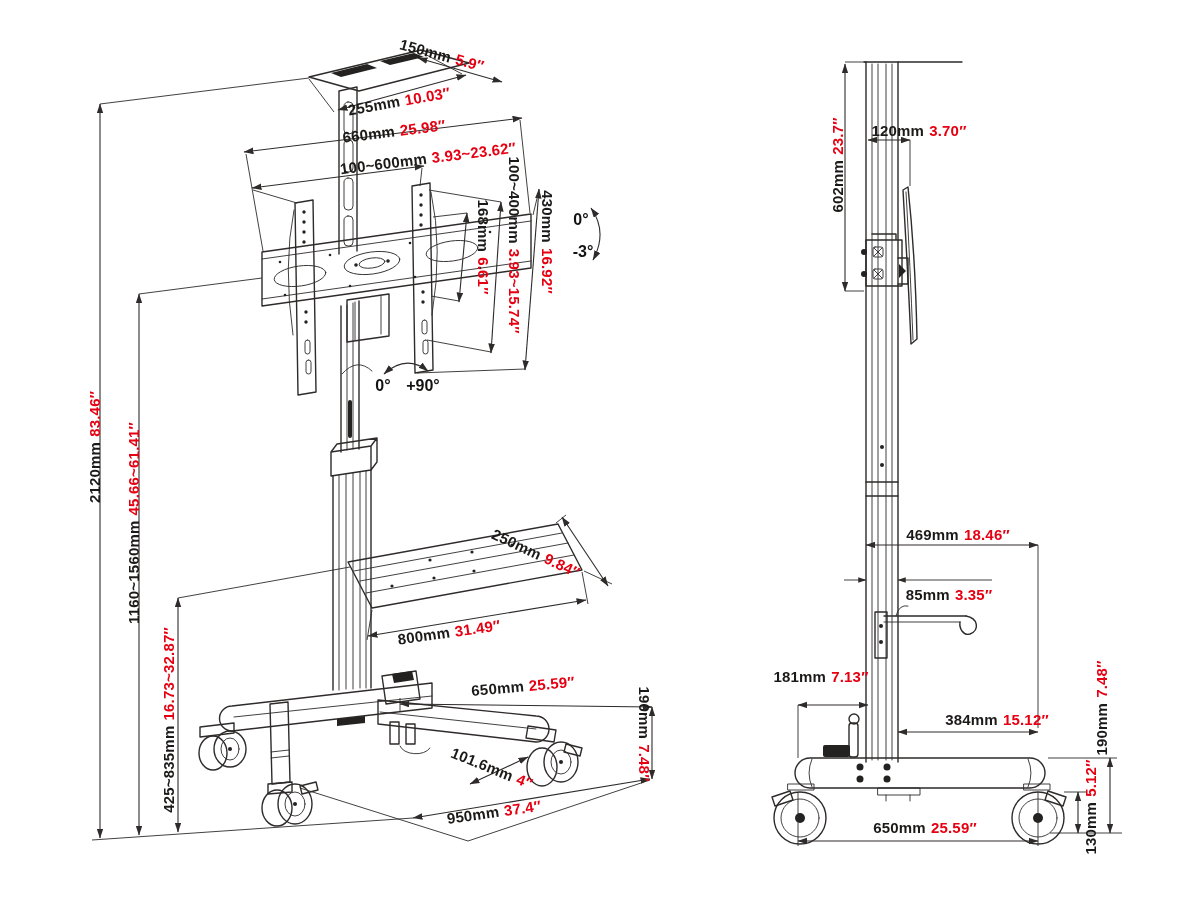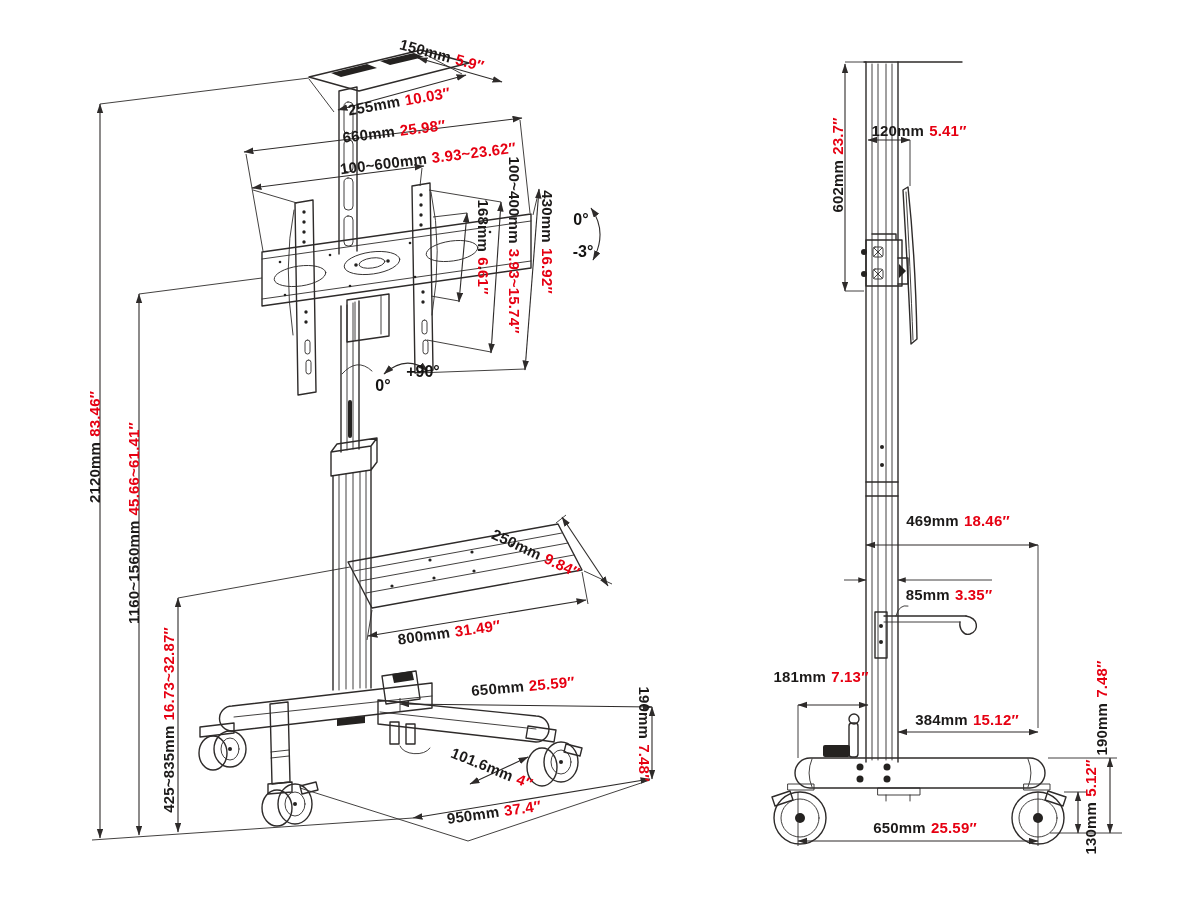--- a/index.html
+++ b/index.html
@@ -272,25 +272,25 @@
 <div class="dim" style="left:536px;top:553px;--r:25deg"><span class="mm">250mm</span><span class="in">9.84″</span></div>
 <div class="dim" style="left:449px;top:632px;--r:-8deg"><span class="mm">800mm</span><span class="in">31.49″</span></div>
 <div class="dim" style="left:523px;top:686px;--r:-5deg"><span class="mm">650mm</span><span class="in">25.59″</span></div>
 <div class="dim" style="left:644px;top:734px;--r:90deg"><span class="mm">190mm</span><span class="in">7.48″</span></div>
 <div class="dim" style="left:492px;top:768px;--r:22deg"><span class="mm">101.6mm</span><span class="in">4″</span></div>
 <div class="dim" style="left:494px;top:812px;--r:-8deg"><span class="mm">950mm</span><span class="in">37.4″</span></div>
 
 <div class="ang" style="left:581px;top:220px"><span>0°</span></div>
 <div class="ang" style="left:583px;top:252px"><span>-3°</span></div>
 <div class="ang" style="left:383px;top:386px"><span>0°</span></div>
-<div class="ang" style="left:423px;top:372px"><span>+90°</span></div>
+<div class="ang" style="left:423px;top:386px"><span>+90°</span></div>
 
 <div class="dim" style="left:837px;top:165px;--r:-90deg"><span class="mm">602mm</span><span class="in">23.7″</span></div>
-<div class="dim" style="left:919px;top:130px"><span class="mm">120mm</span><span class="in">5.41″</span></div>
-<div class="dim" style="left:958px;top:520px"><span class="mm">469mm</span><span class="in">18.46″</span></div>
+<div class="dim" style="left:919px;top:130px"><span class="mm">120mm</span><span class="in">3.70″</span></div>
+<div class="dim" style="left:958px;top:534px"><span class="mm">469mm</span><span class="in">18.46″</span></div>
 <div class="dim" style="left:949px;top:594px"><span class="mm">85mm</span><span class="in">3.35″</span></div>
 <div class="dim" style="left:821px;top:676px"><span class="mm">181mm</span><span class="in">7.13″</span></div>
-<div class="dim" style="left:967px;top:719px"><span class="mm">384mm</span><span class="in">15.12″</span></div>
+<div class="dim" style="left:997px;top:719px"><span class="mm">384mm</span><span class="in">15.12″</span></div>
 <div class="dim" style="left:1101px;top:708px;--r:-90deg"><span class="mm">190mm</span><span class="in">7.48″</span></div>
 <div class="dim" style="left:1090px;top:807px;--r:-90deg"><span class="mm">130mm</span><span class="in">5.12″</span></div>
 <div class="dim" style="left:925px;top:827px"><span class="mm">650mm</span><span class="in">25.59″</span></div>
 
 </div>
 
 </body></html>

